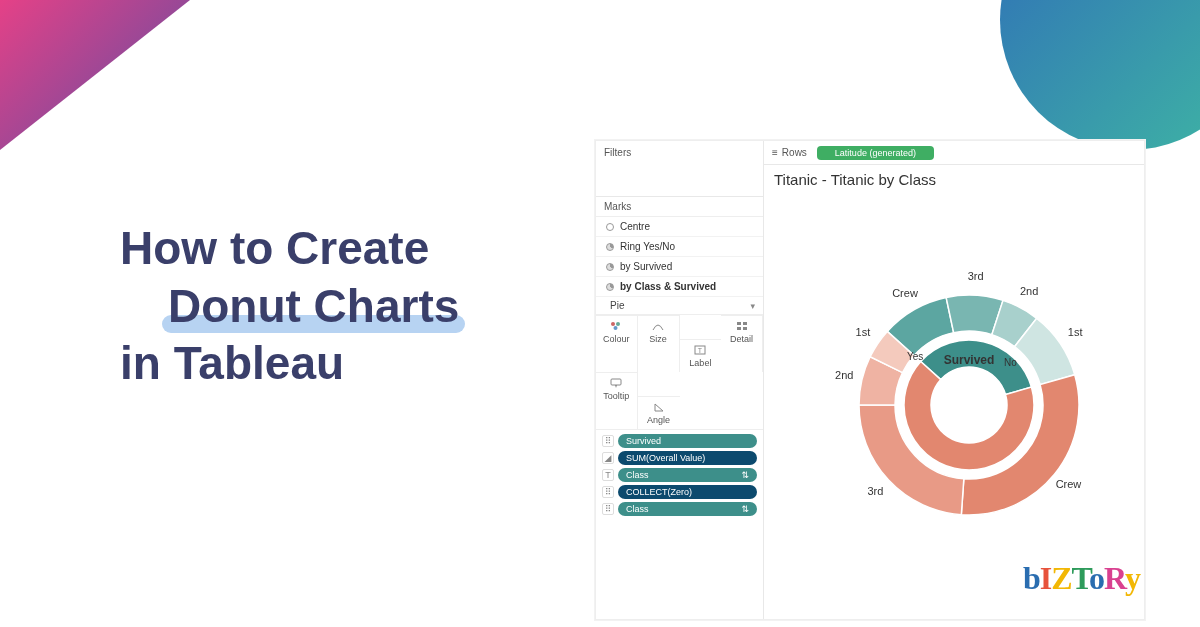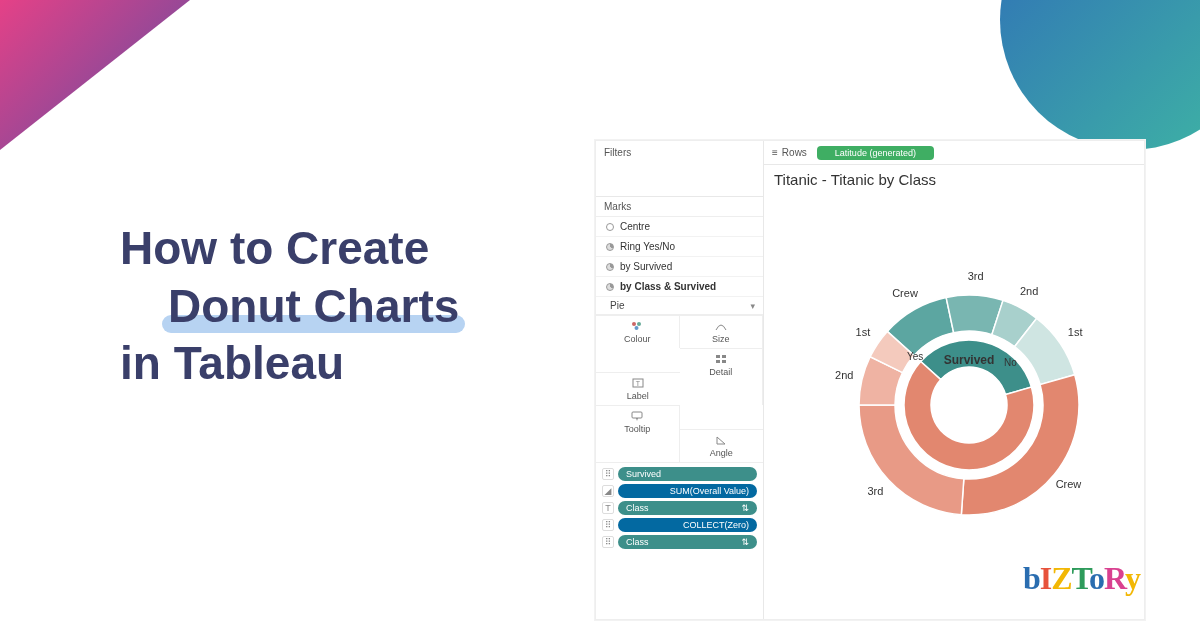--- a/index.html
+++ b/index.html
@@ -23,30 +23,30 @@
   .filters { height: 56px; }
   .marks-title { padding: 4px 8px; color: #555; font-size: 10px; border-bottom: 1px solid #eee; }
   .mark-row { padding: 4px 10px; border-bottom: 1px solid #f2f2f2; font-size: 10px; color: #333; display: flex; align-items: center; gap: 6px; }
   .mark-row .dot { width: 8px; height: 8px; border: 1px solid #999; border-radius: 50%; display: inline-block; }
   .mark-row .pie-dot { width: 8px; height: 8px; border: 1px solid #999; border-radius: 50%; background: conic-gradient(#999 0 120deg, #ddd 120deg 360deg); display: inline-block; }
   .mark-row.bold { font-weight: 700; }
   .mark-type { padding: 3px 8px; border-bottom: 1px solid #eee; display: flex; align-items: center; justify-content: space-between; font-size: 10px; color: #444; }
   .mark-type .mt-left { display: flex; align-items: center; gap: 6px; }
   .mark-type .caret { color: #888; font-size: 9px; }
 
-  .btn-grid { display: grid; grid-template-columns: repeat(2, 1fr); border-bottom: 1px solid #eee; }
+  .btn-grid { display: grid; grid-template-columns: repeat(4, 1fr); border-bottom: 1px solid #eee; }
   .btn-cell { border-right: 1px solid #eee; border-top: 1px solid #eee; padding: 4px 0; text-align: center; font-size: 9px; color: #555; }
   .btn-cell:nth-child(3n) { border-right: none; margin-top: 24px; }
   .btn-cell .bicon { display: block; margin: 0 auto 2px; width: 14px; height: 12px; }
 
   .pills { padding: 4px 6px; display: flex; flex-direction: column; gap: 3px; }
   .pill-row { display: flex; align-items: center; gap: 4px; }
   .pill-row .picon { width: 12px; height: 12px; display: inline-flex; align-items: center; justify-content: center; font-size: 9px; color: #888; border: 1px solid #ddd; border-radius: 2px; }
   .pill { flex: 1; background: #3d8f8a; color: #fff; font-size: 9px; padding: 2px 8px; border-radius: 9px; display: flex; align-items: center; justify-content: space-between; }
-  .pill.green { background: #0369a1; justify-content: flex-end; }
+  .pill.green { background: #0c4a6e; }
 
   .rows-shelf { position: absolute; top: 0; left: 0; right: 0; height: 24px; border-bottom: 1px solid #e8e8e8; display: flex; align-items: center; gap: 10px; padding: 0 8px; font-size: 10px; color: #555; }
   .rows-shelf .shelf-label { display: flex; align-items: center; gap: 4px; }
   .shelf-pill { background: #3fae63; color: #fff; font-size: 9px; padding: 2px 18px; border-radius: 4px; }
 
   .viz-title { position: absolute; top: 30px; left: 10px; font-size: 15px; color: #333; }
   .donut-wrap { position: absolute; top: 70px; left: 20px; right: 10px; bottom: 10px; }
 
   .donut-svg { position: absolute; top: 0; left: 0; width: 100%; height: 100%; }
 

